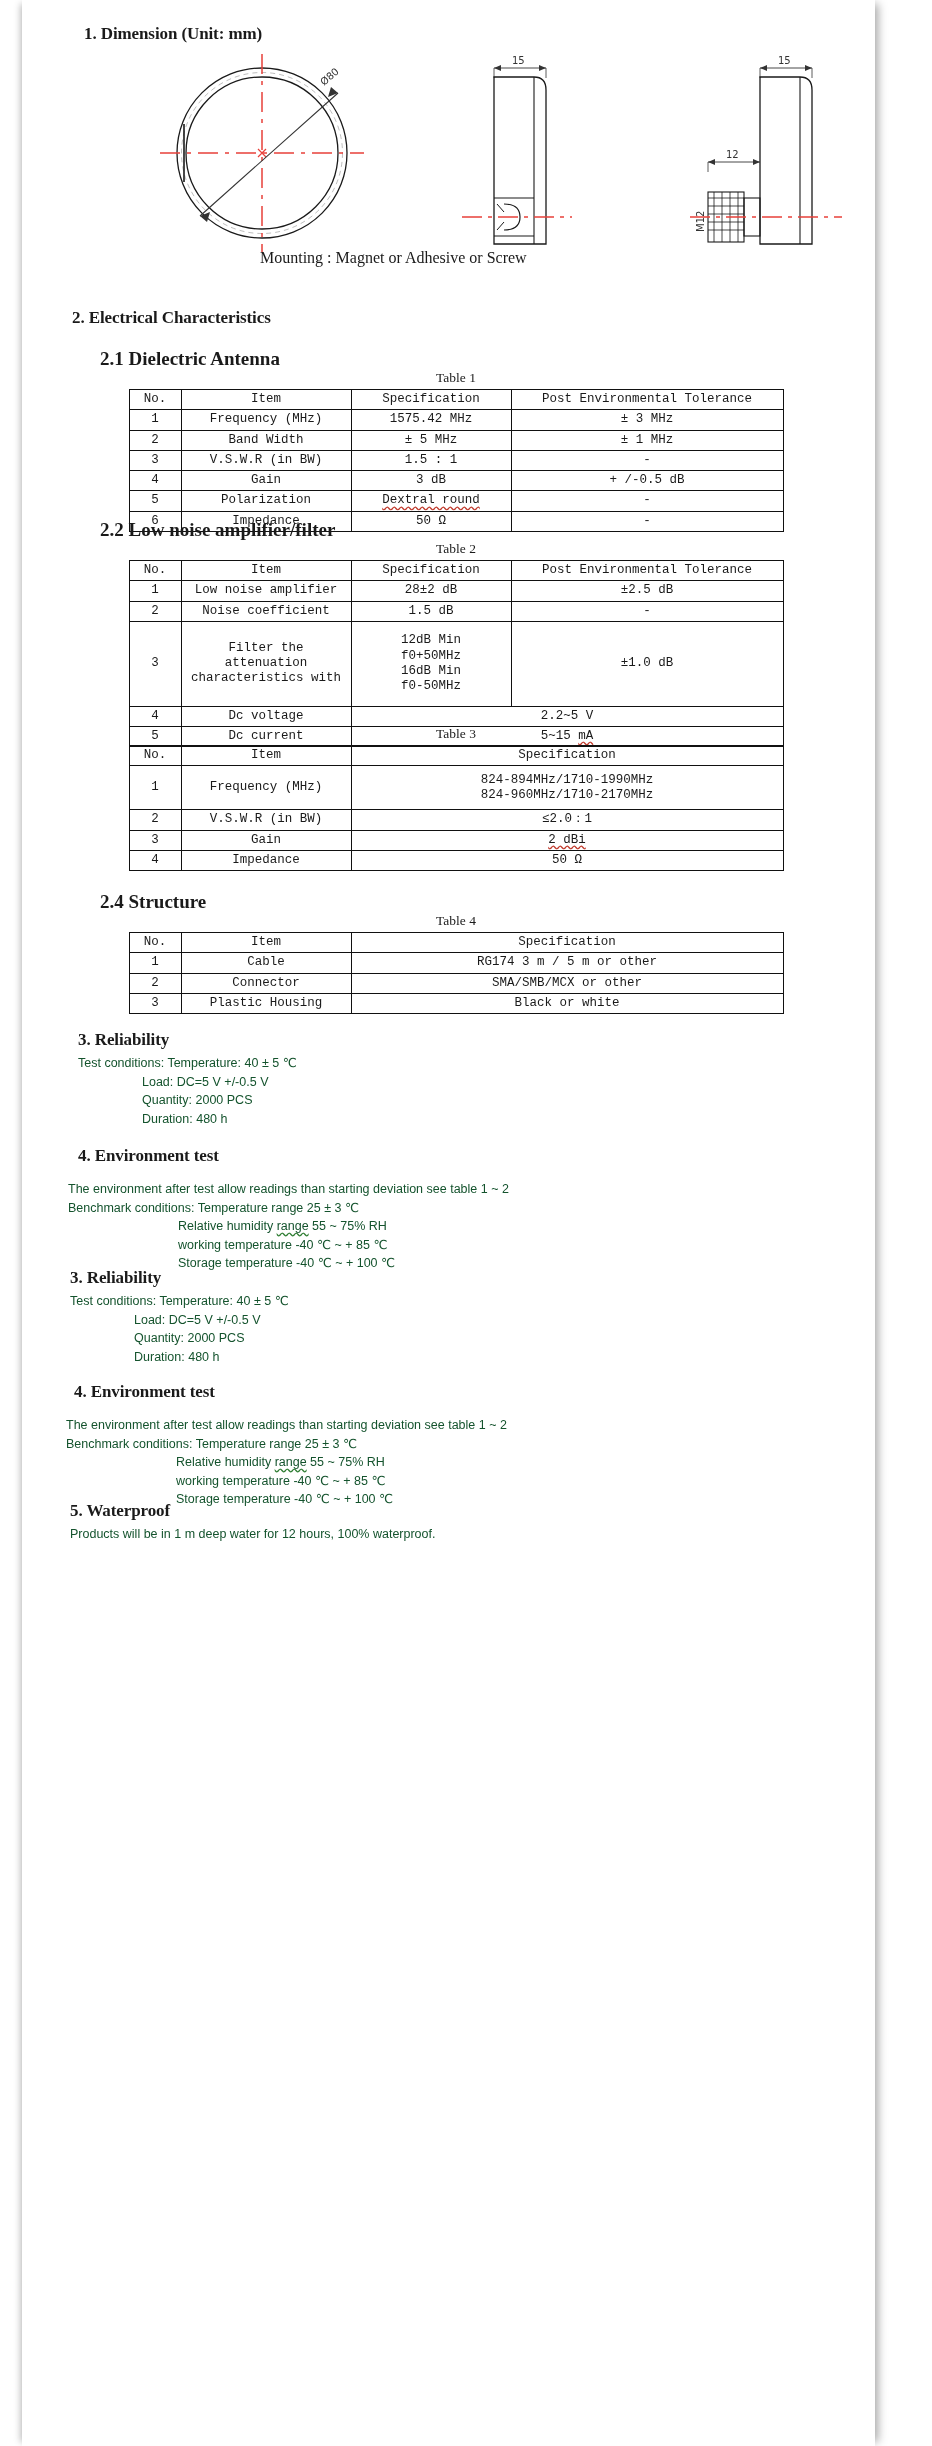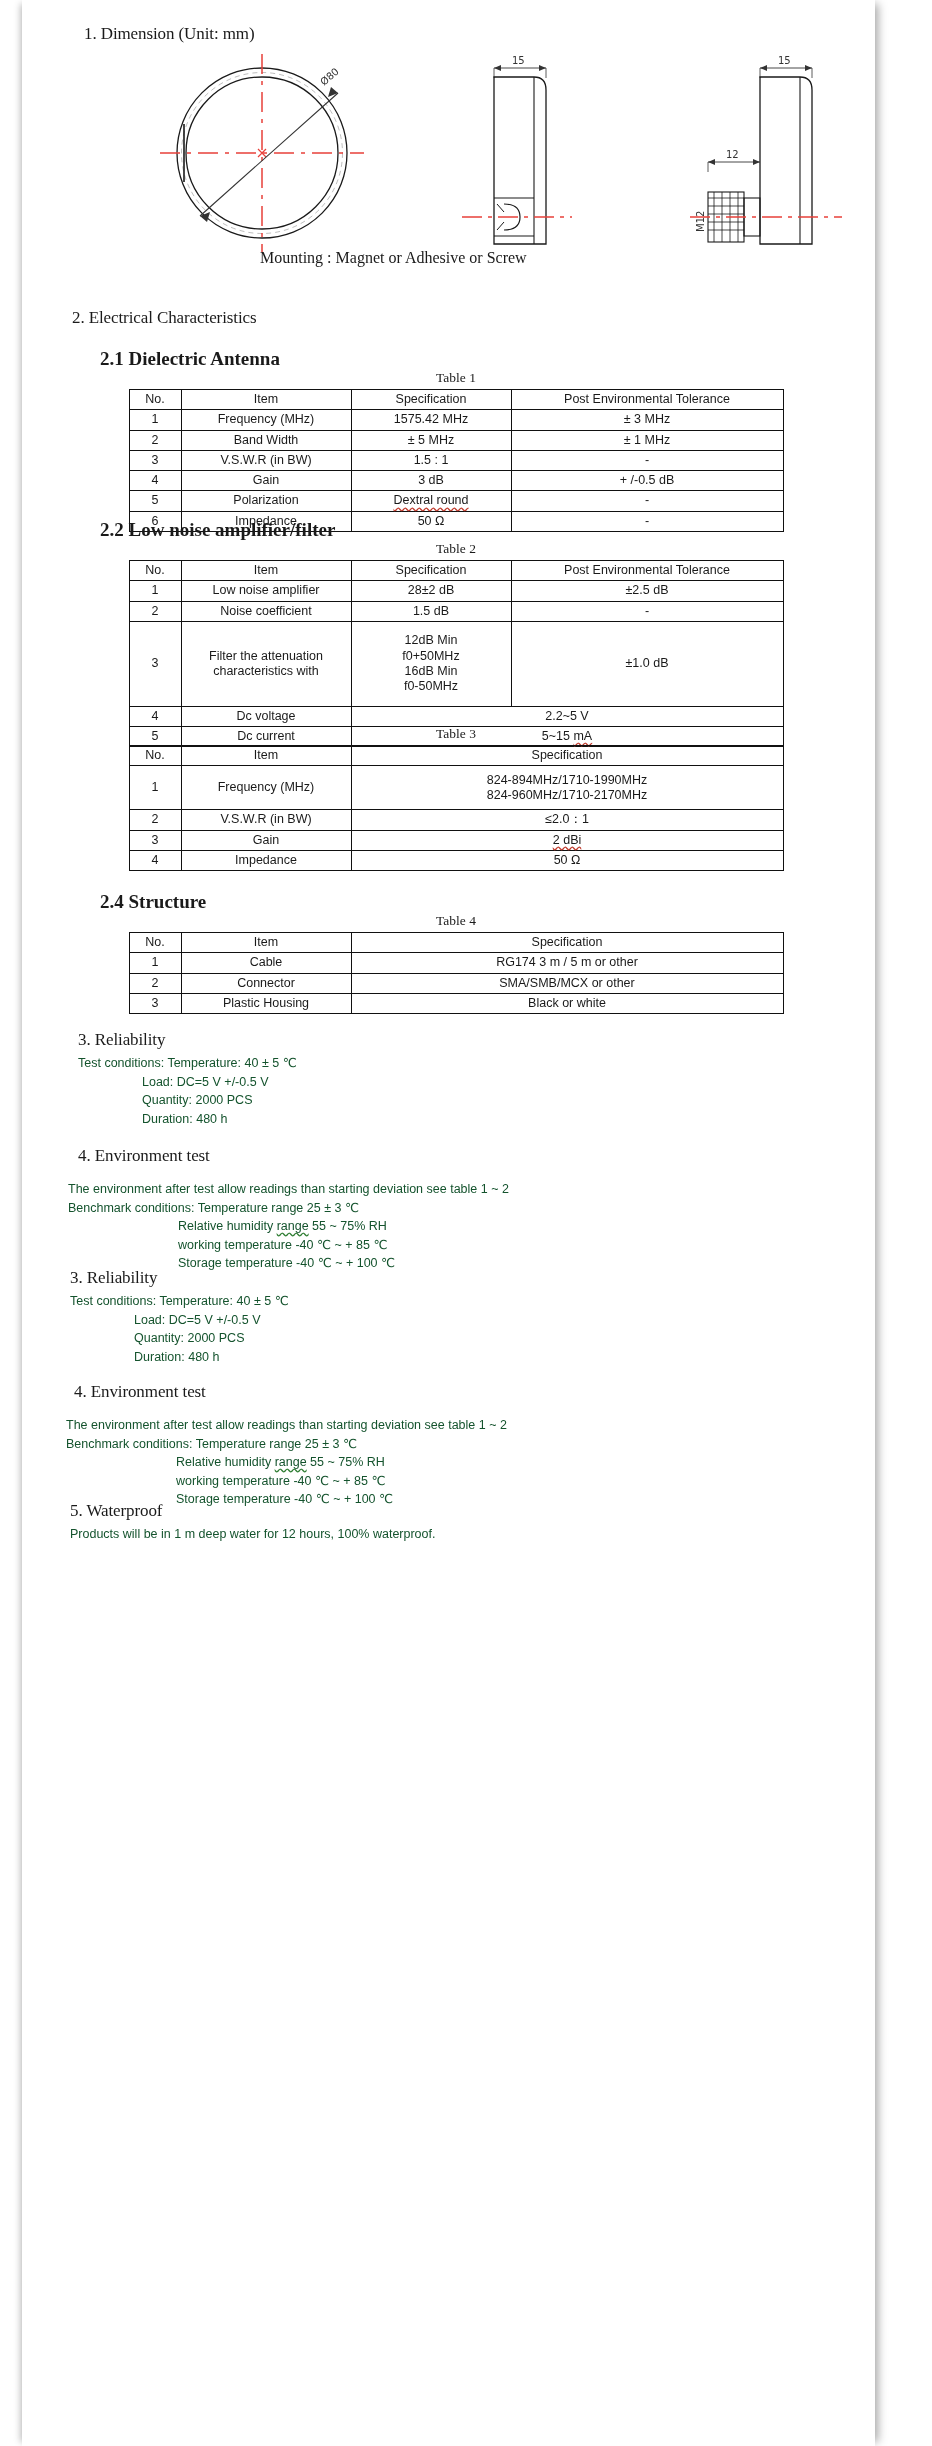--- a/index.html
+++ b/index.html
@@ -20,21 +20,21 @@
     width: 853px;
     min-height: 2446px;
     background: #fff;
     box-shadow: -5px 0 7px -4px rgba(0,0,0,0.30),
                  7px 0 9px -4px rgba(0,0,0,0.35);
   }
 
   
   h1.sec {
     font-family: "Liberation Serif", "DejaVu Serif", serif;
-    font-weight: normal;
+    font-weight: bold;
     font-size: 17px;
     letter-spacing: -0.1px;
     margin: 0;
   }
   h2.sub {
     font-family: "Liberation Serif", "DejaVu Serif", serif;
     font-weight: bold;
     font-size: 19px;
     margin: 0;
   }
@@ -59,21 +59,21 @@
   .tbl-title {
     text-align: center;
     font-size: 13.5px;
     font-family: "Liberation Serif", "DejaVu Serif", serif;
     margin: 0 0 3px 0;
   }
   table.spec {
     border-collapse: collapse;
     width: 100%;
     font-size: 12.5px;
-    font-family: Liberation Sans, sans-serif;
+    font-family: Liberation Mono, monospace;
     table-layout: fixed;
     padding-left: 44px;
   }
   table.spec td, table.spec th {
     border: 1px solid #111;
     text-align: center;
     vertical-align: middle;
     padding: 2px 3px;
     line-height: 1.22;
     font-weight: normal;

